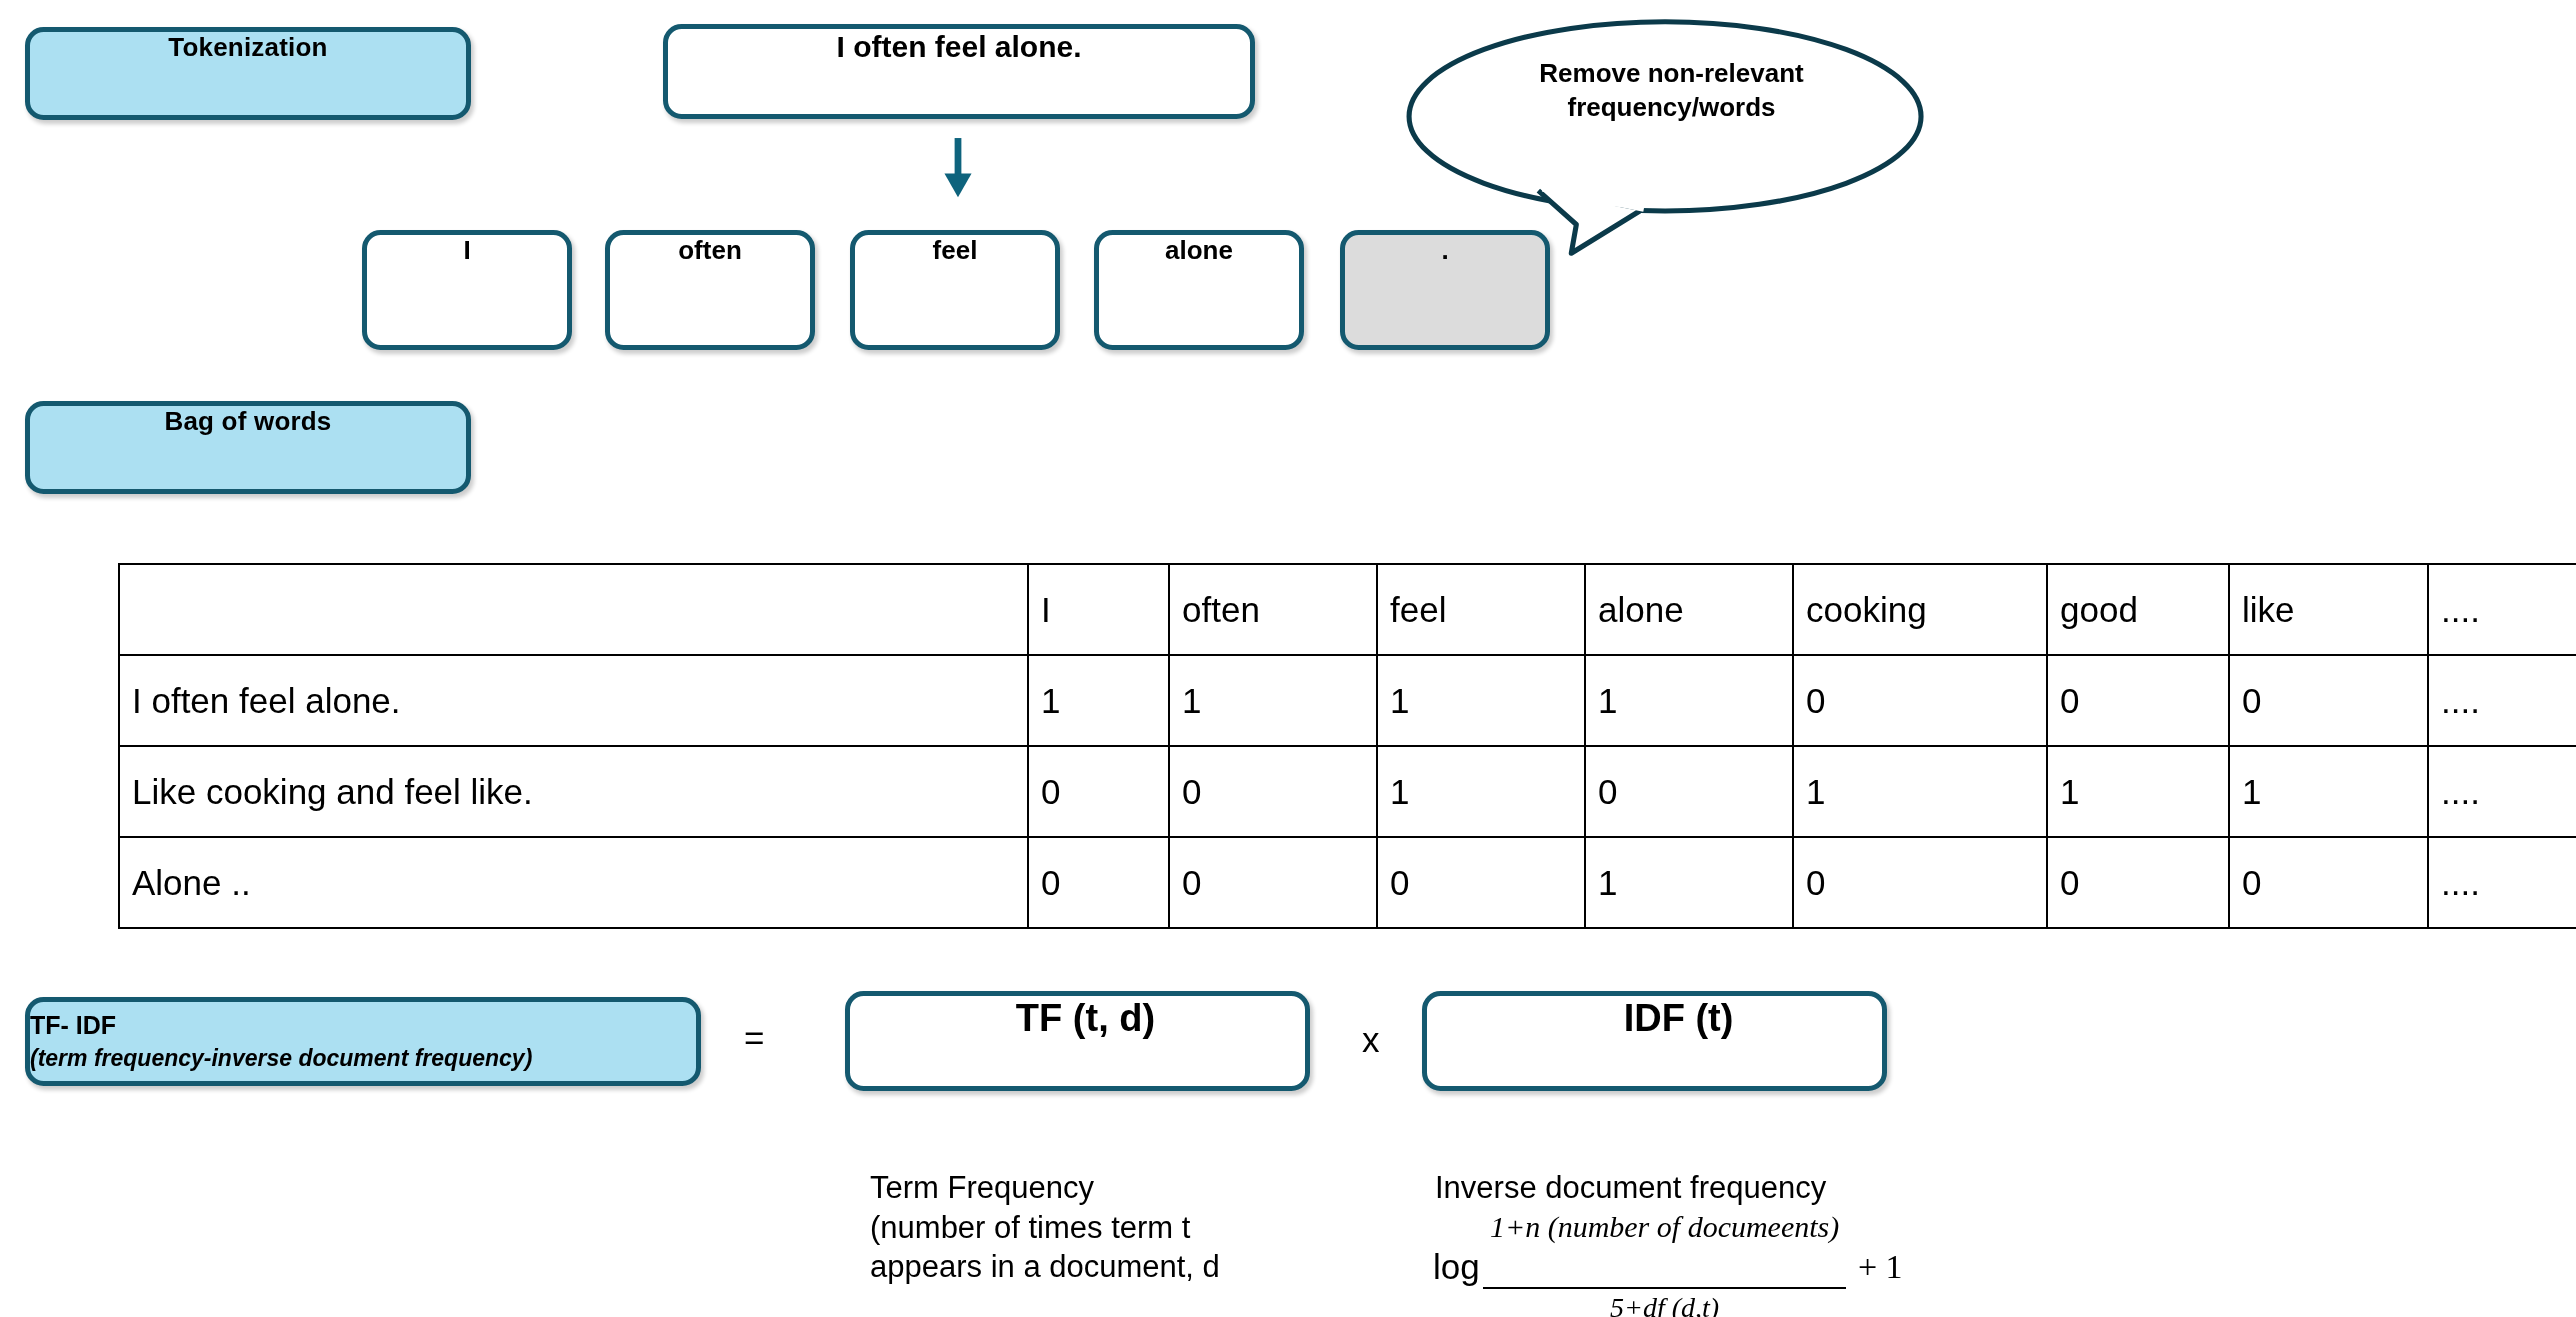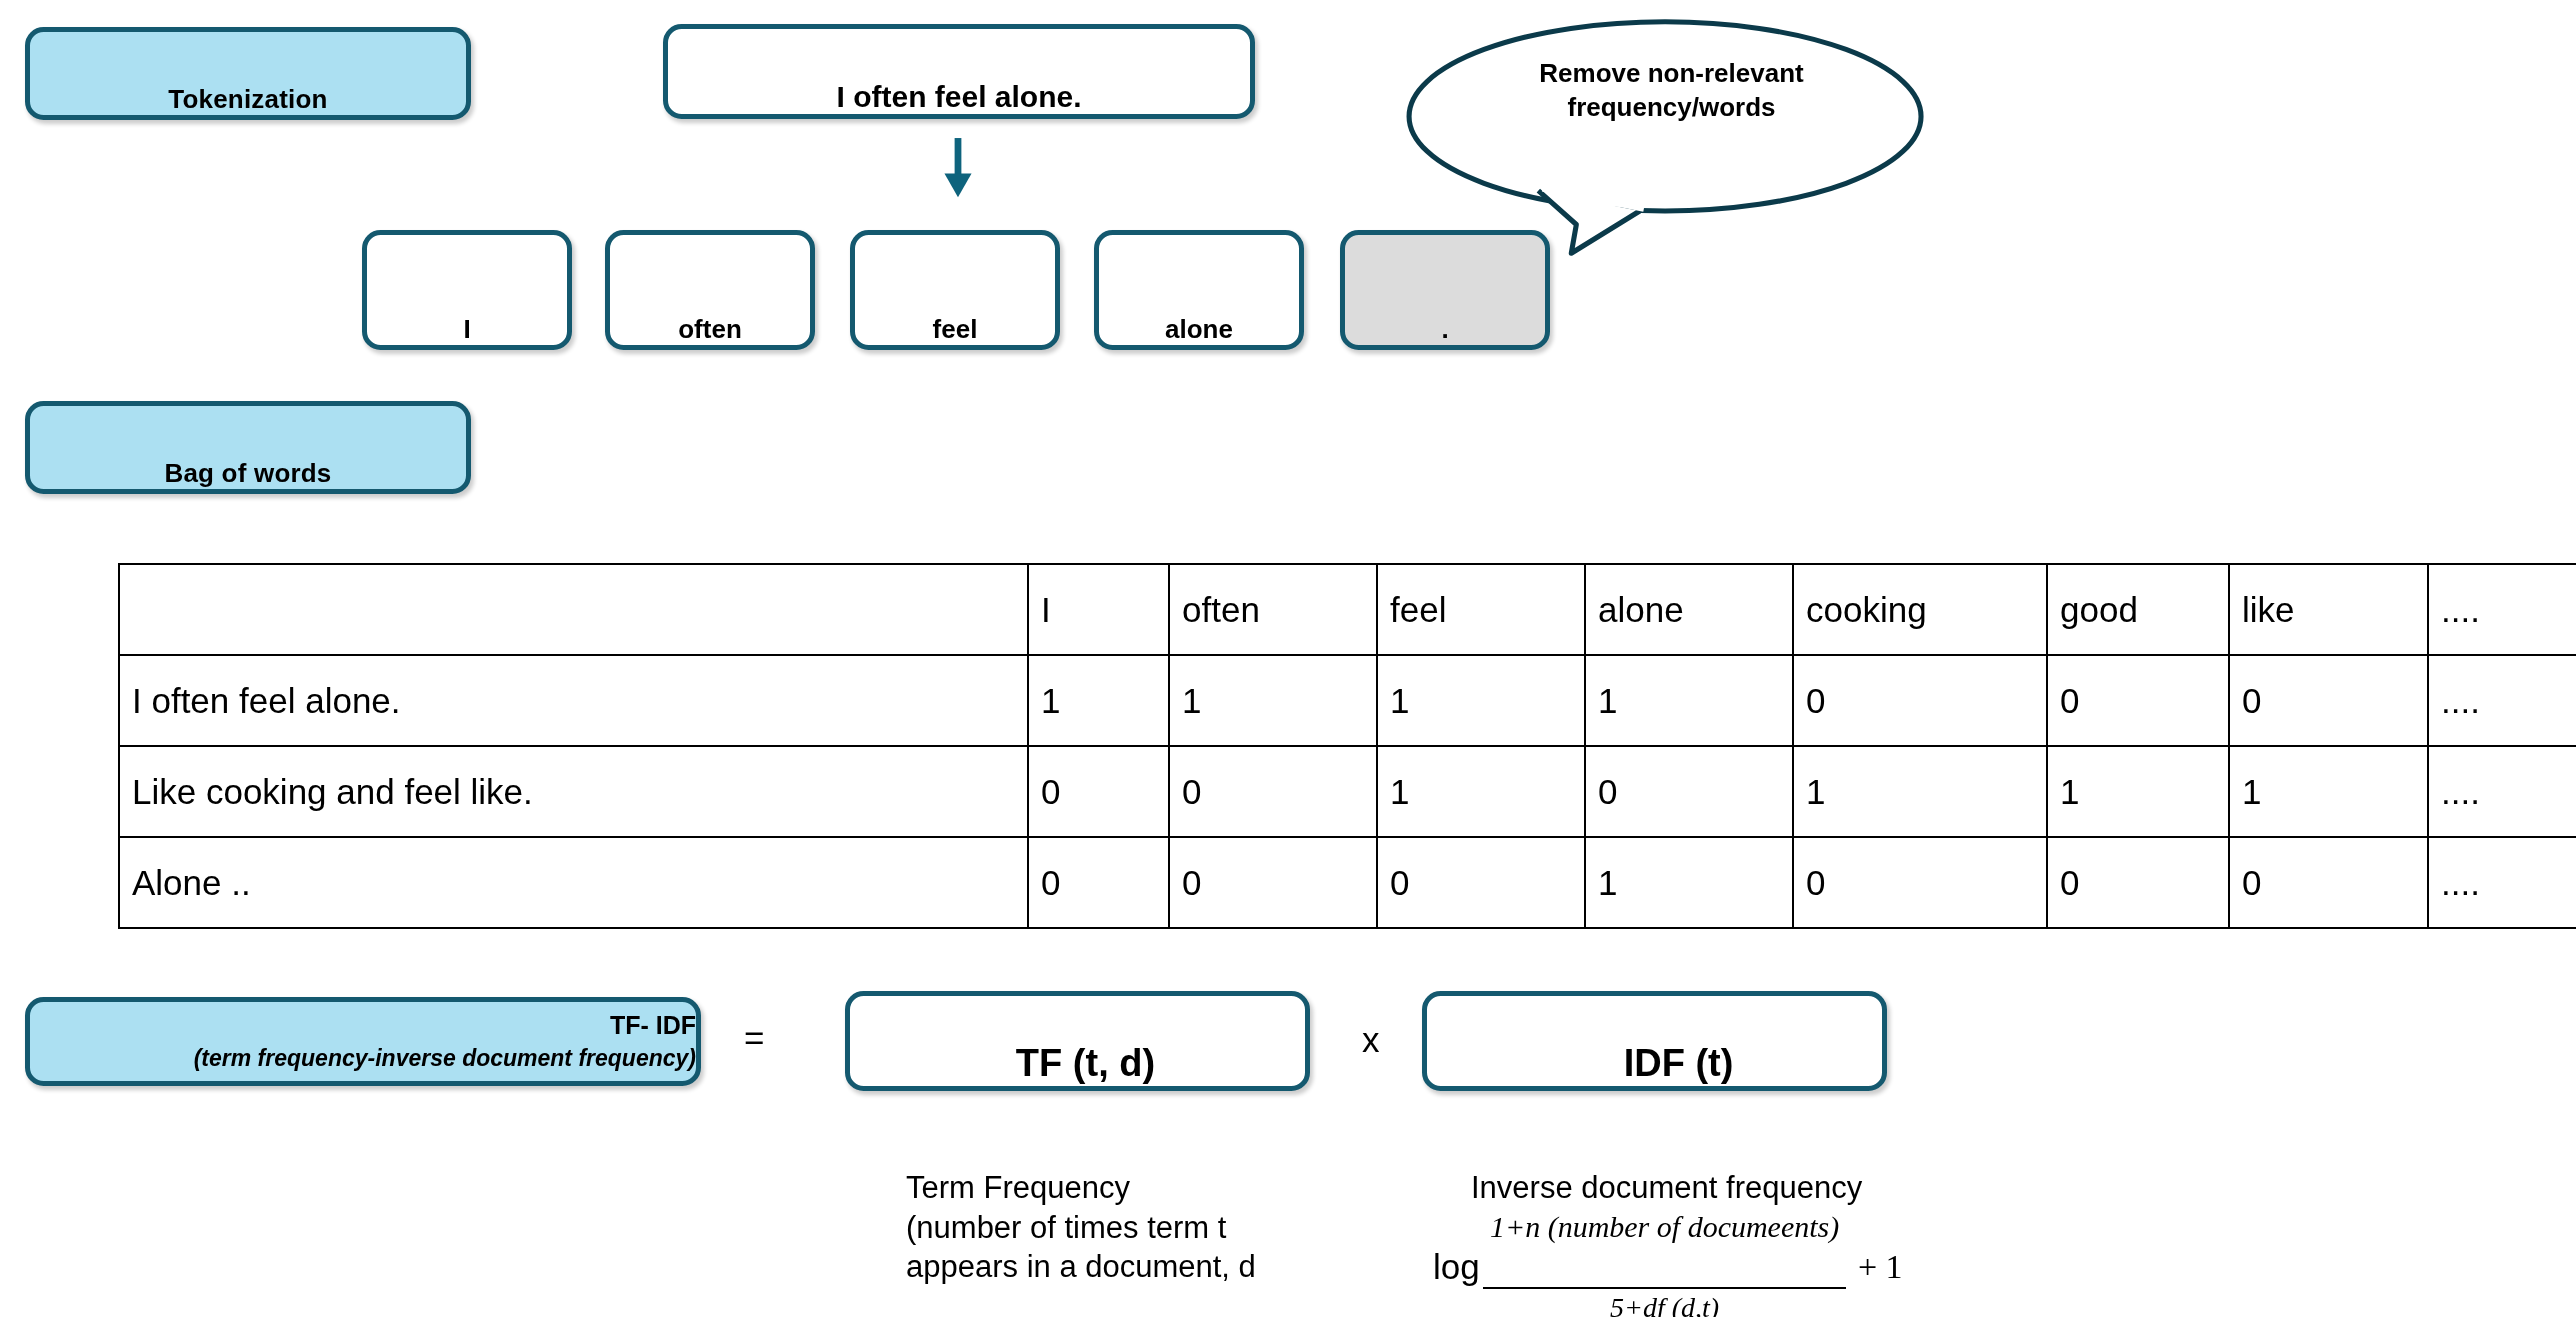--- a/index.html
+++ b/index.html
@@ -19,21 +19,21 @@
     overflow: hidden;
   }
 
   
   .rbox {
     position: absolute;
     box-sizing: border-box;
     border: 5px solid #14596F;
     border-radius: 18.6px;
     display: flex;
-    align-items: flex-end;
+    align-items: flex-start;
     justify-content: center;
     text-align: center;
     box-shadow: 2.5px 3.4px 4.2px rgba(0,0,0,0.20);
     line-height: 1.18;
   }
   .rbox.blue  { background: #ACE0F2; }
   .rbox.white { background: #ffffff; }
   .rbox.gray  { background: #DCDCDC; }
 
   .stage-label {
@@ -129,21 +129,20 @@
     font-weight: bold;
     font-size: 38px;
     margin-left: 16px;
   }
 
   .caption {
     position: absolute;
     font-size: 31px;
     line-height: 1.28;
     white-space: pre-line;
-    margin-left: 36px;
   }
 
   
   #idf-formula {
     position: absolute;
     left: 1433px;
     top: 1210px;
     display: flex;
     align-items: center;
     font-size: 32px;

